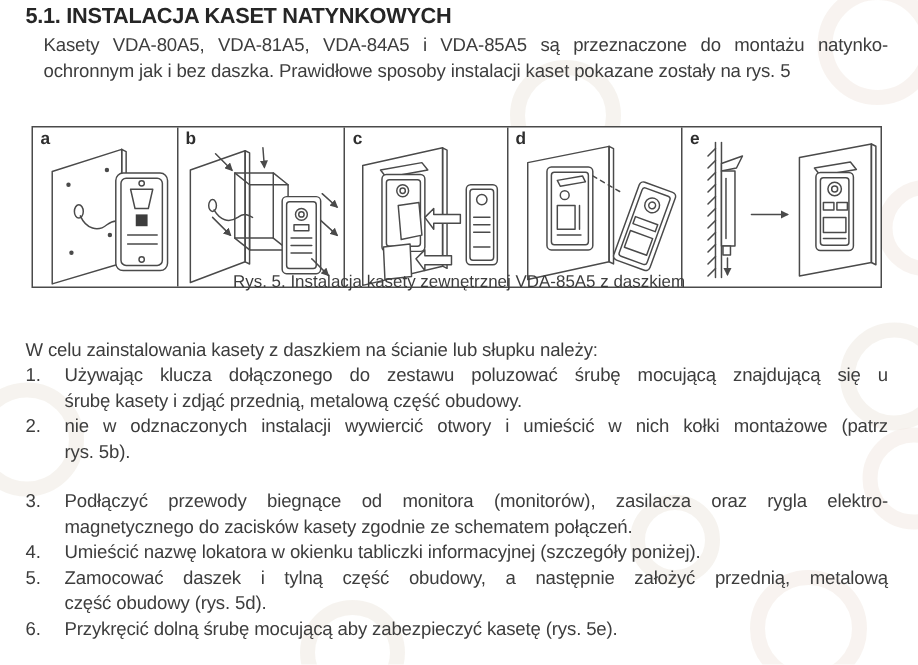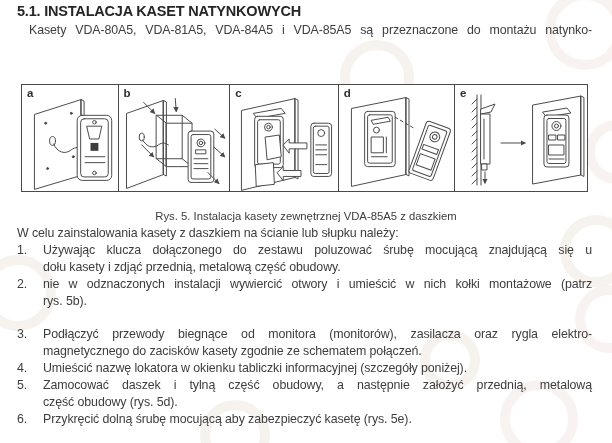--- a/index.html
+++ b/index.html
@@ -28,21 +28,21 @@
   }
   .panel{position:relative;height:100%;box-sizing:border-box;border-right:1px solid #4a4a4a;}
   .panel:last-child{border-right:none;}
   .panel-label{
     position:absolute;top:2px;left:5px;font-size:11.5px;font-weight:600;color:#2e2e2e;line-height:12px;
   }
   .panel svg{display:block;width:100%;height:100%;}
   .lineart{stroke:#4a4a4a;fill:none;stroke-width:1;stroke-linejoin:round;stroke-linecap:round;}
 
   .caption{
-    position:absolute;left:0;top:210px;width:612px;text-align:center;
+    position:absolute;left:0;top:182px;width:612px;text-align:center;
     font-size:11.3px;color:#3c3c3c;
   }
   .steps-heading{position:absolute;left:17px;top:225px;width:575px;}
   .steps{position:absolute;left:17px;top:242px;width:575px;}
   .step{display:flex;}
   .step.gap-before{margin-top:16px;}
   .step-num{flex:0 0 14px;}
   .step-text{flex:1;min-width:0;}
 </style>
 </head>
@@ -56,20 +56,21 @@
 <div class="wm" style="left:-20px;top:255px;width:56px;height:56px;"></div>
 <div class="wm p" style="left:500px;top:380px;width:58px;height:58px;"></div>
 <div class="wm" style="left:200px;top:400px;width:50px;height:50px;"></div>
 <div class="wm p" style="left:585px;top:120px;width:44px;height:44px;"></div>
 <div class="wm" style="left:420px;top:330px;width:40px;height:40px;"></div>
 
 <div class="page-title">5.1. INSTALACJA KASET NATYNKOWYCH</div>
 
 <div class="intro bodytext">
     <div class="jline">Kasety VDA-80A5, VDA-81A5, VDA-84A5 i VDA-85A5 są przeznaczone do montażu natynko-</div>
+    <div class="jline jline-last">ochronnym jak i bez daszka. Prawidłowe sposoby instalacji kaset pokazane zostały na rys. 5</div>
   </div>
 
 <div class="figure">
 
   <div class="panel" style="flex:0 0 17.1%;">
     <span class="panel-label">a</span>
     <svg viewBox="0 0 97 106">
       <g class="lineart">
         <polygon points="13,29 60,14 60,91 13,105" fill="#fff"></polygon>
         <polygon points="60,14 63,15.5 63,92.5 60,91"></polygon>
@@ -210,21 +211,21 @@
 
 <div class="caption">Rys. 5. Instalacja kasety zewnętrznej VDA-85A5 z daszkiem</div>
 
 <div class="steps-heading bodytext">W celu zainstalowania kasety z daszkiem na ścianie lub słupku należy:</div>
 
 <div class="steps bodytext">
   <div class="step">
     <div class="step-num">1.</div>
     <div class="step-text">
         <div class="jline">Używając klucza dołączonego do zestawu poluzować śrubę mocującą znajdującą się u</div>
-        <div class="jline jline-last">dołu kasety i zdjąć przednią, metalową część obudowy.</div>
+        <div class="jline jline-last">śrubę kasety i zdjąć przednią, metalową część obudowy.</div>
       </div>
   </div>
   <div class="step">
     <div class="step-num">2.</div>
     <div class="step-text">
         <div class="jline">nie w odznaczonych instalacji wywiercić otwory i umieścić w nich kołki montażowe (patrz</div>
         <div class="jline jline-last">rys. 5b).</div>
       </div>
   </div>
   <div class="step gap-before">

